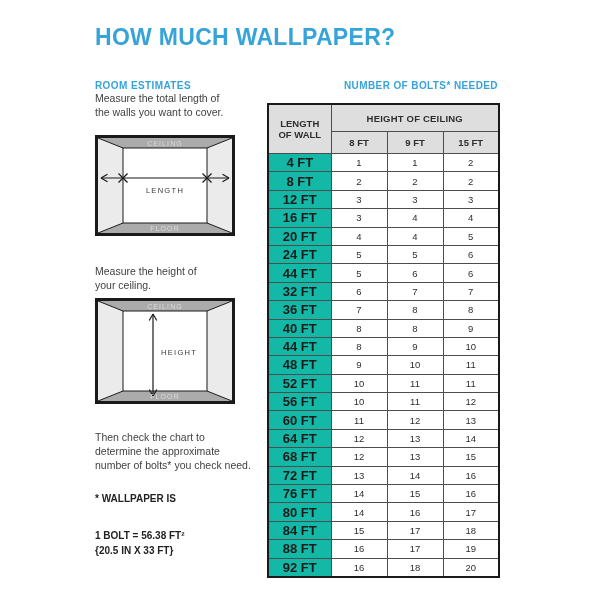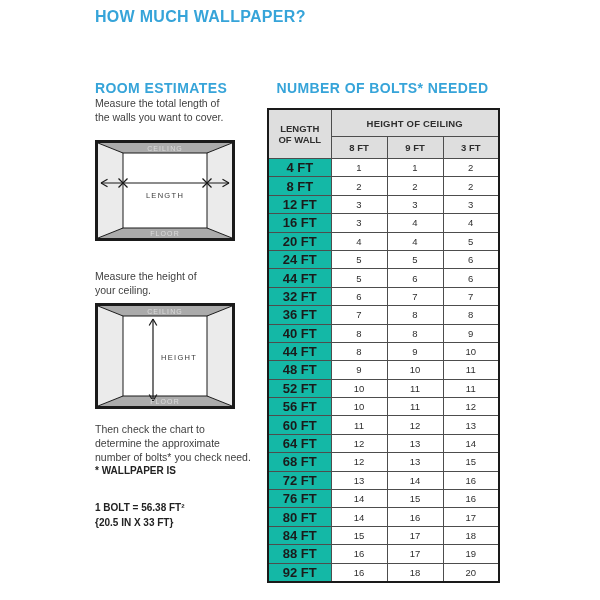--- a/index.html
+++ b/index.html
@@ -2,40 +2,40 @@
 <html><head>
 <meta charset="utf-8">
 <style>
   html,body{margin:0;padding:0;}
   body{
     width:600px;height:600px;position:relative;background:#ffffff;
     font-family:"Liberation Sans","DejaVu Sans",sans-serif;
     -webkit-font-smoothing:antialiased;color:#3d3d3d;overflow:hidden;
   }
   .page-title{
-    position:absolute;left:95px;top:8px;
-    font-size:16px;font-weight:bold;letter-spacing:.3px;color:#36A4D9;text-align:center;
+    position:absolute;left:95px;top:24px;
+    font-size:23px;font-weight:bold;letter-spacing:.3px;color:#36A4D9;text-align:center;
   }
   
   .left-col{position:absolute;left:95px;top:80px;width:162px;}
   .section-title{
-    font-size:14px;font-weight:bold;letter-spacing:.4px;color:#36A4D9;
+    font-size:10px;font-weight:bold;letter-spacing:.4px;color:#36A4D9;
   }
   .step{font-size:10.5px;line-height:14px;color:#3f3f3f;}
   .step-1{}
   .diagram{display:block;margin-top:16px;}
   .step-2{margin-top:28px;}
   .diagram-2{margin-top:6px;}
-  .step-3{margin-top:13px;}
-  .footnote{font-size:10px;font-weight:bold;line-height:13px;color:#222;}
+  .step-3{margin-top:26px;}
+  .footnote{margin-top:20px;font-size:10px;font-weight:bold;line-height:13px;color:#222;}
   .footnote .indent{margin-left:7px;}
   .bolt-info{margin-top:23px;font-size:10px;font-weight:bold;line-height:15px;color:#222;}
   
   .right-col{position:absolute;left:267px;top:80px;width:231px;}
-  .right-col .section-title{text-align:center;}
+  .right-col .section-title{text-align:right;}
   table.bolts{
     border-collapse:collapse;table-layout:fixed;width:231px;margin-top:12px;
     font-size:9.5px;color:#2e2e2e;
   }
   table.bolts td,table.bolts th{
     border:1px solid #4d4d4d;text-align:center;vertical-align:middle;
     padding:0;overflow:hidden;
   }
   table.bolts{border:2px solid #1a1a1a;}
   th.corner{background:#DEDEDE;font-weight:bold;font-size:9.5px;line-height:11px;
@@ -144,21 +144,21 @@
       <tr>
         <th class="corner" rowspan="2">
           <div>LENGTH</div>
           <div>OF WALL</div>
         </th>
         <th class="group" colspan="3">HEIGHT OF CEILING</th>
       </tr>
       <tr>
         <th class="sub">8 FT</th>
         <th class="sub">9 FT</th>
-        <th class="sub">3 FT</th>
+        <th class="sub">15 FT</th>
       </tr>
     </thead>
     <tbody>
         <tr>
           <td class="rowhead">4 FT</td>
           <td>1</td>
           <td>1</td>
           <td>2</td>
         </tr>
         <tr>

